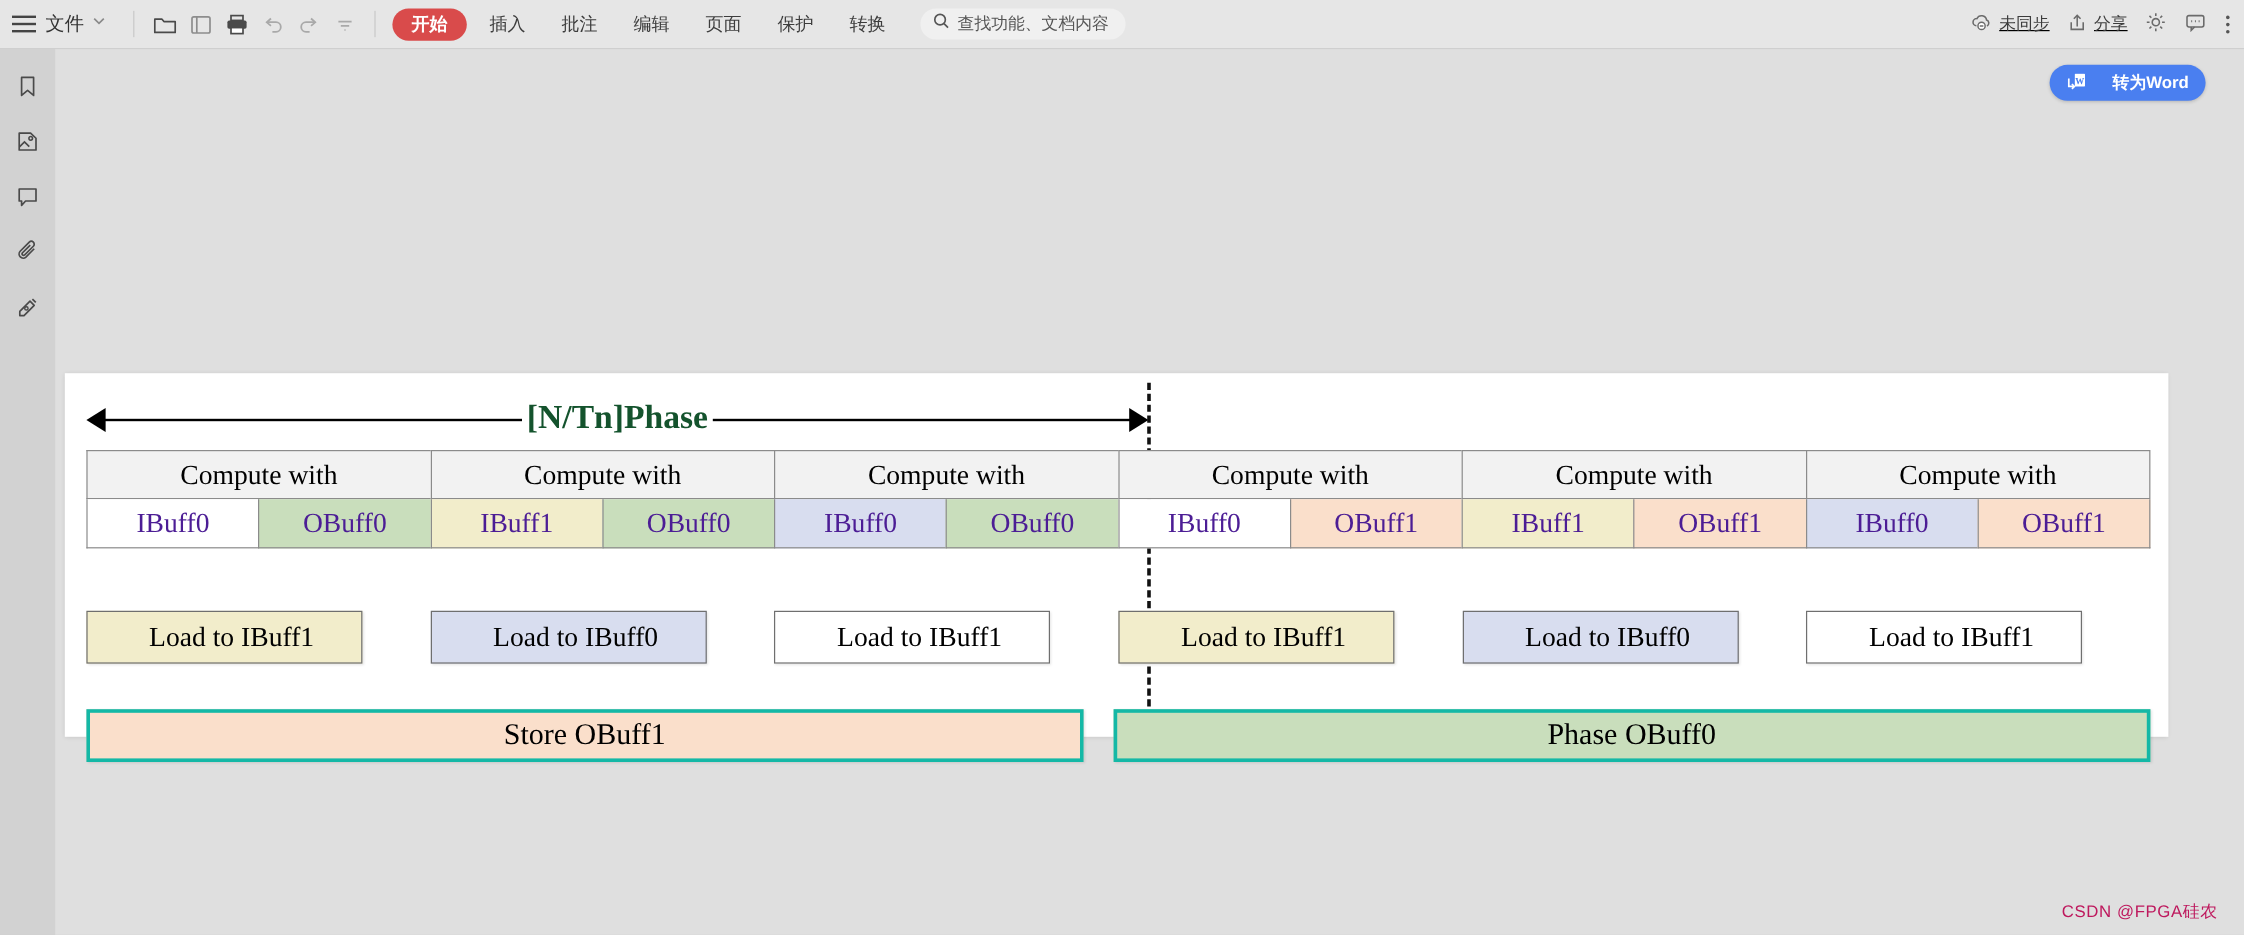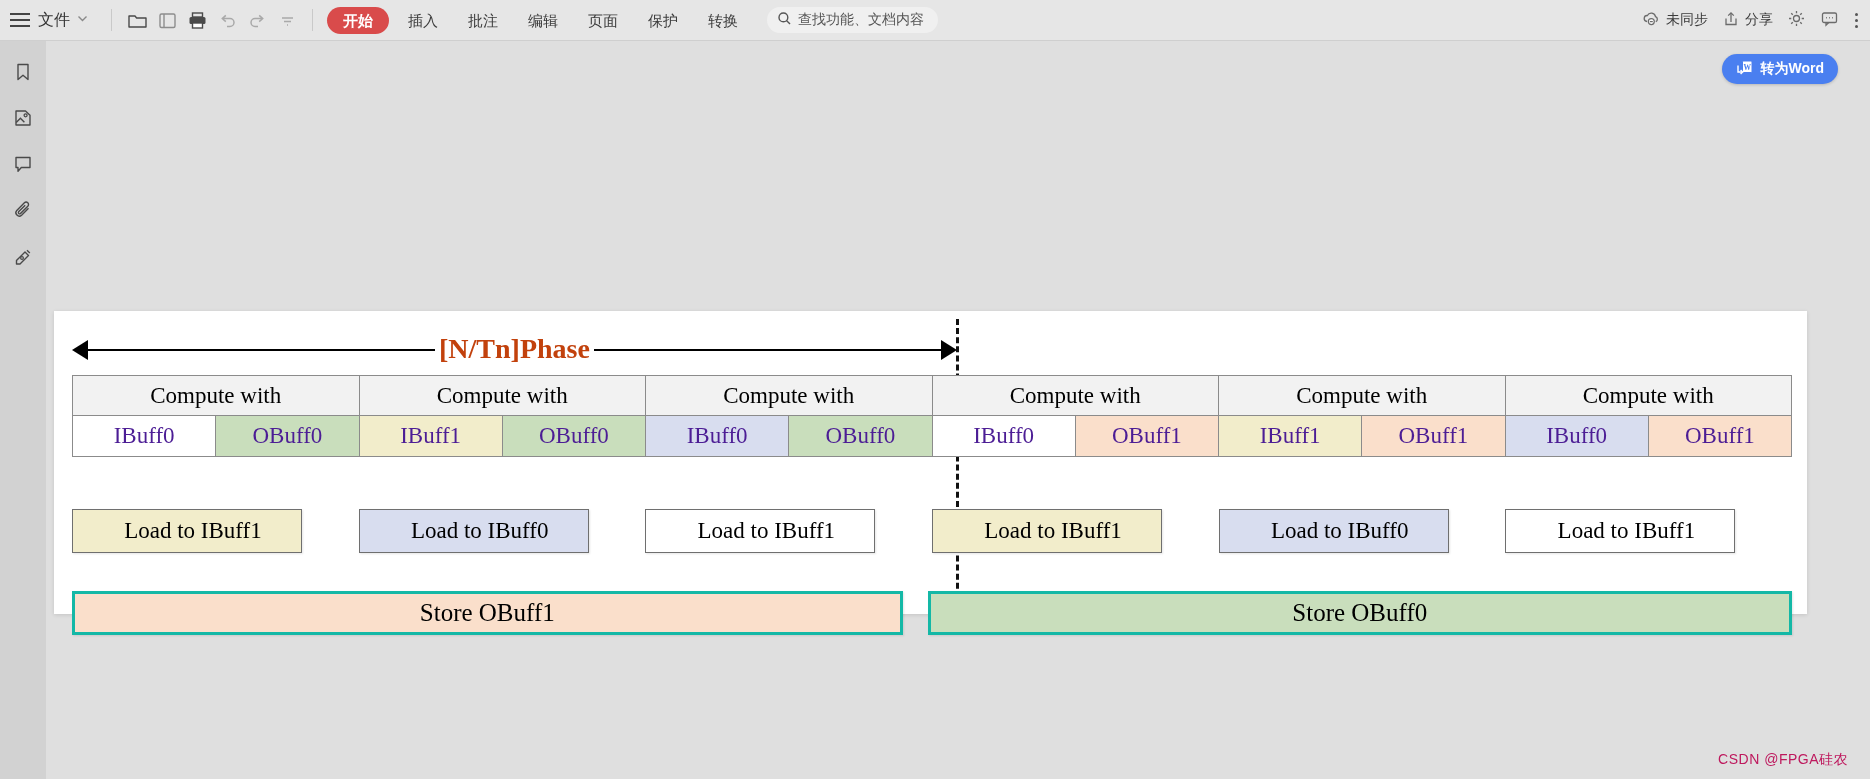--- a/index.html
+++ b/index.html
@@ -48,21 +48,21 @@
     padding: 4px 15px; cursor: pointer; border-radius: 4px;
     line-height: 19px;
   }
   .search-box {
     display: flex; align-items: center;
     background: #f0f0f0; border-radius: 14px;
     height: 26px; padding: 0 14px 0 10px;
     margin-left: 14px; cursor: text;
   }
   .search-box .sp { font-size: 14px; color: #555; margin-left: 6px; white-space: nowrap; }
-  .tb-right { margin-left: auto; display: flex; align-items: center; padding-right: 12px; }
+  .tb-right { margin-left: auto; display: flex; align-items: center; padding-right: 12px; text-decoration: underline; }
   .tb-right-item {
     display: flex; align-items: center;
     font-size: 14px; color: #3c3c3c;
     margin-left: 14px; cursor: pointer;
   }
   .tb-right-item .lbl { margin-left: 5px; }
   .kebab { display: flex; flex-direction: column; align-items: center; margin-left: 16px; cursor: pointer; }
   .kebab i { width: 3px; height: 3px; border-radius: 50%; background: #555; margin: 1.5px 0; }
 
   
@@ -89,21 +89,21 @@
   .convert-btn {
     position: absolute; top: 13px; right: 32px;
     background: #4a7ff0; color: #fff;
     font-size: 14px; font-weight: 600;
     border-radius: 16px;
     height: 30px; padding: 0 14px;
     display: flex; align-items: center;
     cursor: pointer;
     box-shadow: 0 1px 3px rgba(0,0,0,.18);
   }
-  .convert-btn .lbl { margin-left: 6px; }
+  .convert-btn .lbl { margin-left: 20px; }
 
   .page {
     position: absolute;
     left: 8px; top: 270px;
     width: 1753px; height: 303px;
     background: #ffffff;
     box-shadow: 0 1px 4px rgba(0,0,0,.12);
   }
 
   .watermark {
@@ -131,21 +131,21 @@
     border-top: 10px solid transparent;
     border-bottom: 10px solid transparent;
   }
   .arrow-head.left { left: 0; border-right: 16px solid #000; }
   .arrow-head.right { right: 0; border-left: 16px solid #000; }
   .phase-label {
     position: absolute; left: 0; right: 0; top: 0;
     text-align: center;
     font-size: 28px; font-weight: bold;
     line-height: 44px;
-    color: #c2410c;
+    color: #14532d;
   }
   .phase-label span { background: #fff; padding: 0 4px; }
 
   .divider {
     position: absolute;
     left: 884px; top: 0;
     width: 0; height: 288px;
     border-left: 3px dashed #111;
   }
 
@@ -438,20 +438,20 @@
           <div class="load-box" style="background: rgb(216, 221, 239);">Load to IBuff0</div>
         </div>
         <div class="load-slot">
           <div class="load-box" style="background: rgb(255, 255, 255);">Load to IBuff1</div>
         </div>
       </div>
 
       <div class="row-store">
         <div class="store-box" style="background: rgb(250, 223, 203); width: 49%;">Store OBuff1</div>
         <div style="width:25px;flex:0 0 25px;"></div>
-        <div class="store-box" style="background: rgb(201, 222, 188); width: 51%;">Store OBuff0</div>
+        <div class="store-box" style="background: rgb(201, 222, 188); width: 51%;">Phase OBuff0</div>
       </div>
 
     </div>
   </div>
 
   <div class="watermark">CSDN @FPGA硅农</div>
 </div>
 
 </body></html>

